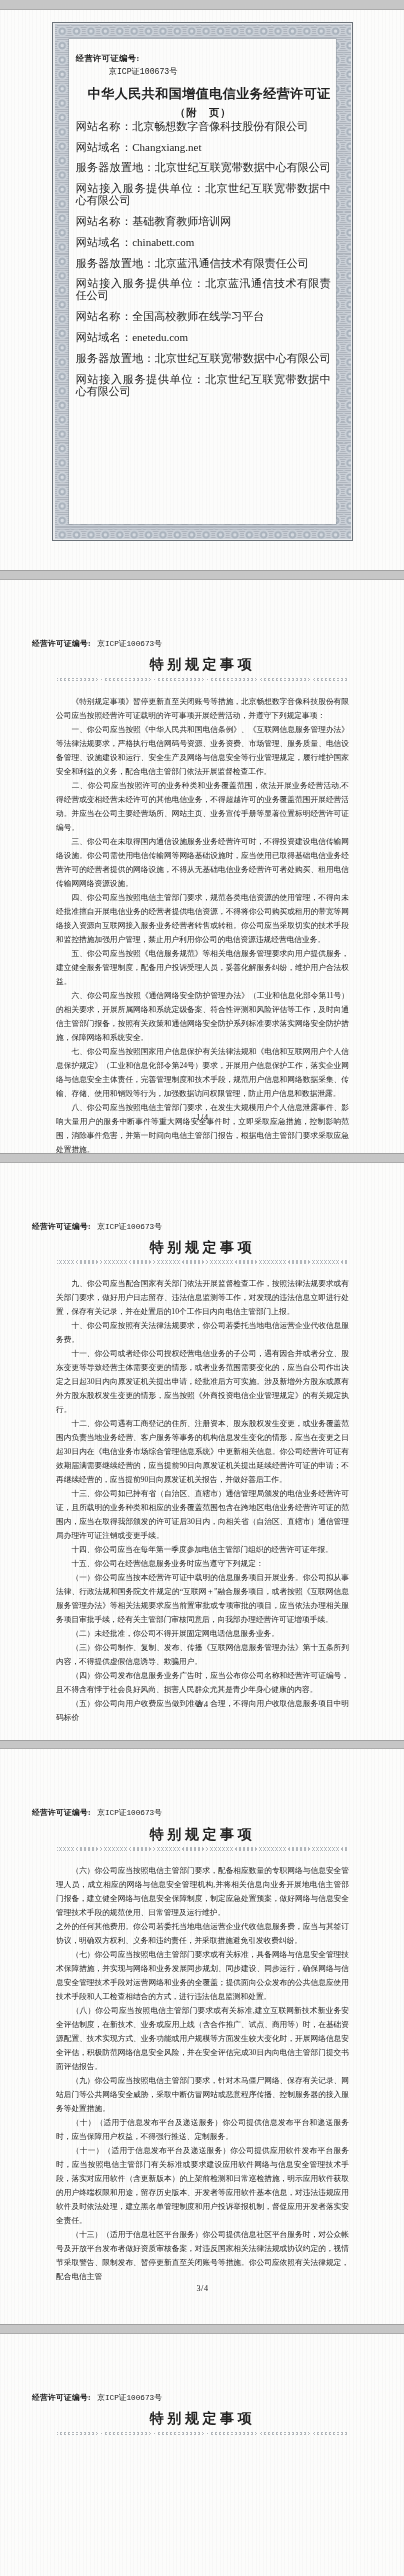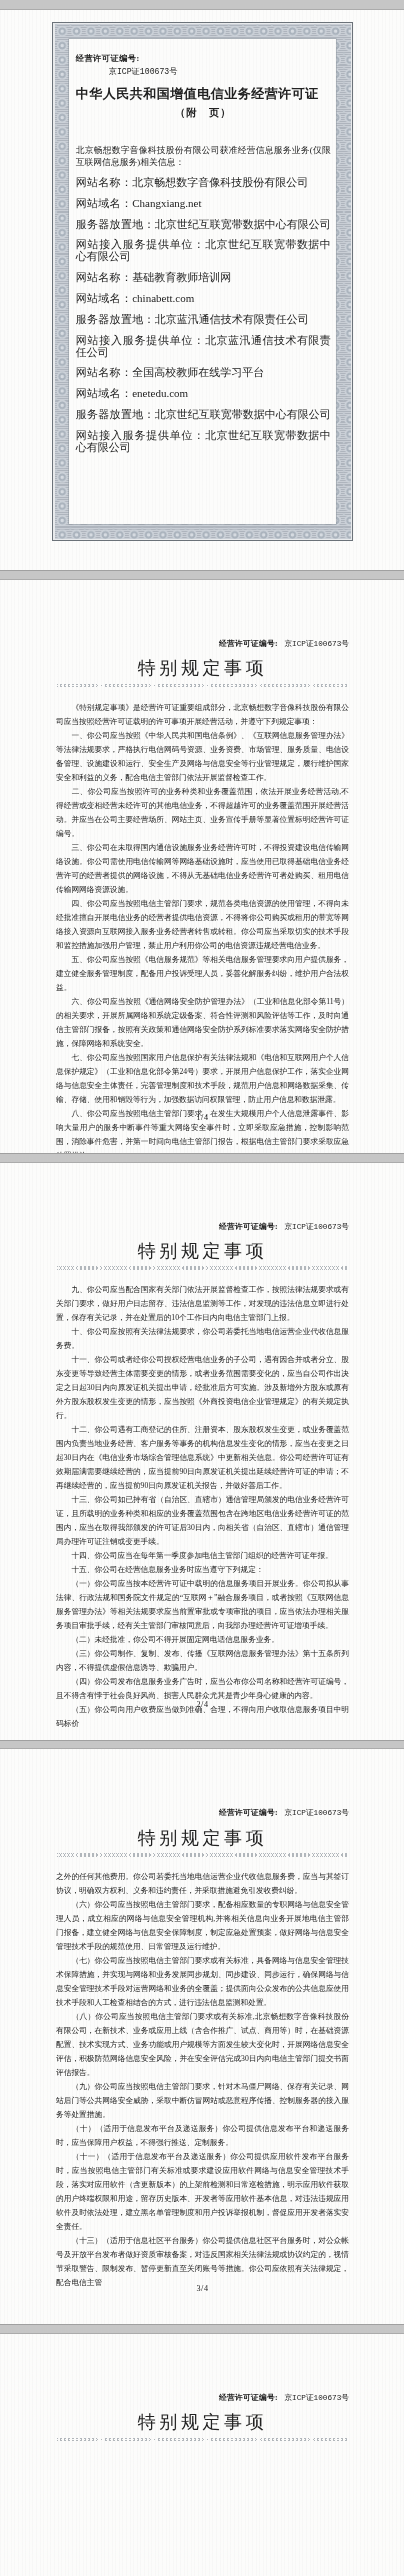--- a/index.html
+++ b/index.html
@@ -23,32 +23,32 @@
      background-image:
        radial-gradient(circle at 50% 50%, #d6dbe1 0 1.5px, #aab3bd 2.1px 3.6px, #ccd2d9 4.1px 5.2px, rgba(0,0,0,0) 5.7px),
        radial-gradient(circle at 0 0, #c2c9d1 0 2.1px, rgba(0,0,0,0) 2.6px),
        repeating-linear-gradient(0deg, rgba(255,255,255,0.25) 0 1px, rgba(0,0,0,0.05) 1px 2.1px);
      background-size:14.4px 14.4px,14.4px 14.4px,auto;}
   .cert-inner{position:absolute;inset:16px;background:#fcfcfb;box-shadow:0 0 0 0.5px #8d959d;
               padding:14.4px 5.2px 0 6.7px;box-sizing:border-box;
               background-image:repeating-linear-gradient(90deg,rgba(120,120,125,0.03) 0 1px,rgba(0,0,0,0) 1px 3.6px);}
   .permit-label{font-size:8.2px;font-weight:bold;letter-spacing:0.5px;}
   .cert-no-line{margin:2.1px 0 0 33px;font-size:8.2px;font-family:"Liberation Mono","DejaVu Sans Mono",monospace;}
-  .cert-title{margin:8.2px 0 0 0;text-align:left;font-size:13px;font-weight:bold;letter-spacing:0.5px;}
+  .cert-title{margin:8.2px 0 0 0;text-align:right;font-size:13px;font-weight:bold;letter-spacing:0.5px;}
   .cert-subtitle{margin-top:2.6px;text-align:center;font-size:10.3px;font-weight:bold;letter-spacing:1px;font-family:Liberation Serif, serif;}
   .cert-intro{margin:24px 0 8.2px 0;font-size:8.8px;line-height:12px;text-align:justify;}
   .cert-fields{font-size:11px;}
   .cert-line{line-height:12px;margin-bottom:8.8px;text-align:justify;}
   .fl-label{letter-spacing:0.3px;}
 
   
-  .sp-head{padding:59px 56px 0 56px;font-size:7.7px;text-align:right;}
+  .sp-head{padding:59px 56px 0 32px;font-size:7.7px;}
   .sp-head .lbl{font-weight:bold;letter-spacing:0.3px;}
   .sp-head .num{margin-left:4.6px;font-family:"Liberation Mono","DejaVu Sans Mono",monospace;font-size:7.7px;}
-  .sp-title{margin:7.2px 0 0 0;text-align:center;font-size:18px;font-weight:normal;letter-spacing:3.6px;}
+  .sp-title{margin:7.2px 0 0 0;text-align:center;font-size:14px;font-weight:bold;letter-spacing:3.6px;}
   .sp-rule{height:3.6px;width:292px;margin:3.6px auto 0 auto;opacity:.75;
      background:
        repeating-linear-gradient(118deg,#9aa1a7 0 0.8px,rgba(0,0,0,0) 0.8px 3.6px),
        repeating-linear-gradient(62deg,#9aa1a7 0 0.8px,rgba(0,0,0,0) 0.8px 3.6px);}
   .sp-body{margin:13.4px 56px 0 56px;font-size:7.7px;line-height:14px;}
   .para{margin:0;text-align:justify;}
   .sp-pageno{position:absolute;bottom:31px;left:0;right:0;text-align:center;font-size:8.2px;letter-spacing:0.5px;}
 </style>
 </head>
 <body>
@@ -58,21 +58,20 @@
   <div class="sep top"></div>
 
   <section class="page p1">
     <div class="cert-frame">
       <div class="cert-band"></div>
       <div class="cert-inner">
         <div class="permit-label">经营许可证编号:</div>
         <div class="cert-no-line">京ICP证100673号</div>
         <h1 class="cert-title">中华人民共和国增值电信业务经营许可证</h1>
         <div class="cert-subtitle">（附　页）</div>
-        <p class="cert-intro">北京畅想数字音像科技股份有限公司获准经营信息服务业务(仅限互联网信息服务)相关信息：</p>
         <div class="cert-fields">
             <div class="cert-line"><span class="fl-label">网站名称：</span><span class="fl-value">北京畅想数字音像科技股份有限公司</span></div>
             <div class="cert-line"><span class="fl-label">网站域名：</span><span class="fl-value">Changxiang.net</span></div>
             <div class="cert-line"><span class="fl-label">服务器放置地：</span><span class="fl-value">北京世纪互联宽带数据中心有限公司</span></div>
             <div class="cert-line"><span class="fl-label">网站接入服务提供单位：</span><span class="fl-value">北京世纪互联宽带数据中心有限公司</span></div>
             <div class="cert-line"><span class="fl-label">网站名称：</span><span class="fl-value">基础教育教师培训网</span></div>
             <div class="cert-line"><span class="fl-label">网站域名：</span><span class="fl-value">chinabett.com</span></div>
             <div class="cert-line"><span class="fl-label">服务器放置地：</span><span class="fl-value">北京蓝汛通信技术有限责任公司</span></div>
             <div class="cert-line"><span class="fl-label">网站接入服务提供单位：</span><span class="fl-value">北京蓝汛通信技术有限责任公司</span></div>
             <div class="cert-line"><span class="fl-label">网站名称：</span><span class="fl-value">全国高校教师在线学习平台</span></div>
@@ -87,21 +86,21 @@
   <div class="sep"></div>
 
   <section class="page p2">
     <div class="sp-head">
       <span class="lbl">经营许可证编号:</span>
       <span class="num">京ICP证100673号</span>
     </div>
     <h2 class="sp-title">特别规定事项</h2>
     <div class="sp-rule"></div>
     <div class="sp-body">
-        <div class="para">　　《特别规定事项》是经营许可证重要组成部分，北京畅想数字音像科技股份有限公司应当按照经营许可证载明的许可事项开展经营活动，并遵守下列规定事项：</div>
+        <div class="para">　　《特别规定事项》暂停更新直至关闭账号等措施，北京畅想数字音像科技股份有限公司应当按照经营许可证载明的许可事项开展经营活动，并遵守下列规定事项：</div>
         <div class="para">　　一、你公司应当按照《中华人民共和国电信条例》、《互联网信息服务管理办法》等法律法规要求，严格执行电信网码号资源、业务资费、市场管理、服务质量、电信设备管理、设施建设和运行、安全生产及网络与信息安全等行业管理规定，履行维护国家安全和利益的义务，配合电信主管部门依法开展监督检查工作。</div>
         <div class="para">　　二、你公司应当按照许可的业务种类和业务覆盖范围，依法开展业务经营活动,不得经营或变相经营未经许可的其他电信业务，不得超越许可的业务覆盖范围开展经营活动。并应当在公司主要经营场所、网站主页、业务宣传手册等显著位置标明经营许可证编号。</div>
         <div class="para">　　三、你公司在未取得国内通信设施服务业务经营许可时，不得投资建设电信传输网络设施。你公司需使用电信传输网等网络基础设施时，应当使用已取得基础电信业务经营许可的经营者提供的网络设施，不得从无基础电信业务经营许可者处购买、租用电信传输网网络资源设施。</div>
         <div class="para">　　四、你公司应当按照电信主管部门要求，规范各类电信资源的使用管理，不得向未经批准擅自开展电信业务的经营者提供电信资源，不得将你公司购买或租用的带宽等网络接入资源向互联网接入服务业务经营者转售或转租。你公司应当采取切实的技术手段和监控措施加强用户管理，禁止用户利用你公司的电信资源违规经营电信业务。</div>
         <div class="para">　　五、你公司应当按照《电信服务规范》等相关电信服务管理要求向用户提供服务，建立健全服务管理制度，配备用户投诉受理人员，妥善化解服务纠纷，维护用户合法权益。</div>
         <div class="para">　　六、你公司应当按照《通信网络安全防护管理办法》（工业和信息化部令第11号）的相关要求，开展所属网络和系统定级备案、符合性评测和风险评估等工作，及时向通信主管部门报备，按照有关政策和通信网络安全防护系列标准要求落实网络安全防护措施，保障网络和系统安全。</div>
         <div class="para">　　七、你公司应当按照国家用户信息保护有关法律法规和《电信和互联网用户个人信息保护规定》（工业和信息化部令第24号）要求，开展用户信息保护工作，落实企业网络与信息安全主体责任，完善管理制度和技术手段，规范用户信息和网络数据采集、传输、存储、使用和销毁等行为，加强数据访问权限管理，防止用户信息和数据泄露。</div>
         <div class="para">　　八、你公司应当按照电信主管部门要求，在发生大规模用户个人信息泄露事件、影响大量用户的服务中断事件等重大网络安全事件时，立即采取应急措施，控制影响范围，消除事件危害，并第一时间向电信主管部门报告，根据电信主管部门要求采取应急处置措施。</div>
       </div>
     <div class="sp-pageno">1/4</div>
@@ -136,24 +135,24 @@
   <div class="sep"></div>
 
   <section class="page p4">
     <div class="sp-head">
       <span class="lbl">经营许可证编号:</span>
       <span class="num">京ICP证100673号</span>
     </div>
     <h2 class="sp-title">特别规定事项</h2>
     <div class="sp-rule"></div>
     <div class="sp-body">
+        <div class="para">　　（六）你公司应当按照电信主管部门要求，配备相应数量的专职网络与信息安全管理人员，成立相应的网络与信息安全管理机构,并将相关信息向业务开展地电信主管部门报备，建立健全网络与信息安全保障制度，制定应急处置预案，做好网络与信息安全管理技术手段的规范使用、日常管理及运行维护。</div>
         <div class="para">之外的任何其他费用。你公司若委托当地电信运营企业代收信息服务费，应当与其签订协议，明确双方权利、义务和违约责任，并采取措施避免引发收费纠纷。</div>
-        <div class="para">　　（六）你公司应当按照电信主管部门要求，配备相应数量的专职网络与信息安全管理人员，成立相应的网络与信息安全管理机构,并将相关信息向业务开展地电信主管部门报备，建立健全网络与信息安全保障制度，制定应急处置预案，做好网络与信息安全管理技术手段的规范使用、日常管理及运行维护。</div>
         <div class="para">　　（七）你公司应当按照电信主管部门要求或有关标准，具备网络与信息安全管理技术保障措施，并实现与网络和业务发展同步规划、同步建设、同步运行，确保网络与信息安全管理技术手段对运营网络和业务的全覆盖；提供面向公众发布的公共信息应使用技术手段和人工检查相结合的方式，进行违法信息监测和处置。</div>
-        <div class="para">　　（八）你公司应当按照电信主管部门要求或有关标准,北京畅想数字音像科技股份有限公司，在新技术、业务或应用上线（含合作推广、试点、商用等）时，在基础资源配置、技术实现方式、业务功能或用户规模等方面发生较大变化时，开展网络信息安全评估，积极防范网络信息安全风险，并在安全评估完成30日内向电信主管部门提交书面评估报告。</div>
+        <div class="para">　　（八）你公司应当按照电信主管部门要求或有关标准,建立互联网新技术新业务安全评估制度，在新技术、业务或应用上线（含合作推广、试点、商用等）时，在基础资源配置、技术实现方式、业务功能或用户规模等方面发生较大变化时，开展网络信息安全评估，积极防范网络信息安全风险，并在安全评估完成30日内向电信主管部门提交书面评估报告。</div>
         <div class="para">　　（九）你公司应当按照电信主管部门要求，针对木马僵尸网络、保存有关记录、网站后门等公共网络安全威胁，采取中断仿冒网站或恶意程序传播、控制服务器的接入服务等处置措施。</div>
         <div class="para">　　（十）（适用于信息发布平台及递送服务）你公司提供信息发布平台和递送服务时，应当保障用户权益，不得强行推送、定制服务。</div>
         <div class="para">　　（十一）（适用于信息发布平台及递送服务）你公司提供应用软件发布平台服务时，应当按照电信主管部门有关标准或要求建设应用软件网络与信息安全管理技术手段，落实对应用软件（含更新版本）的上架前检测和日常巡检措施，明示应用软件获取的用户终端权限和用途，留存历史版本、开发者等应用软件基本信息，对违法违规应用软件及时依法处理，建立黑名单管理制度和用户投诉举报机制，督促应用开发者落实安全责任。</div>
         <div class="para">　　（十三）（适用于信息社区平台服务）你公司提供信息社区平台服务时，对公众帐号及开放平台发布者做好资质审核备案，对违反国家相关法律法规或协议约定的，视情节采取警告、限制发布、暂停更新直至关闭账号等措施。你公司应依照有关法律规定，配合电信主管</div>
       </div>
     <div class="sp-pageno">3/4</div>
   </section>
 
   <div class="sep"></div>
 

